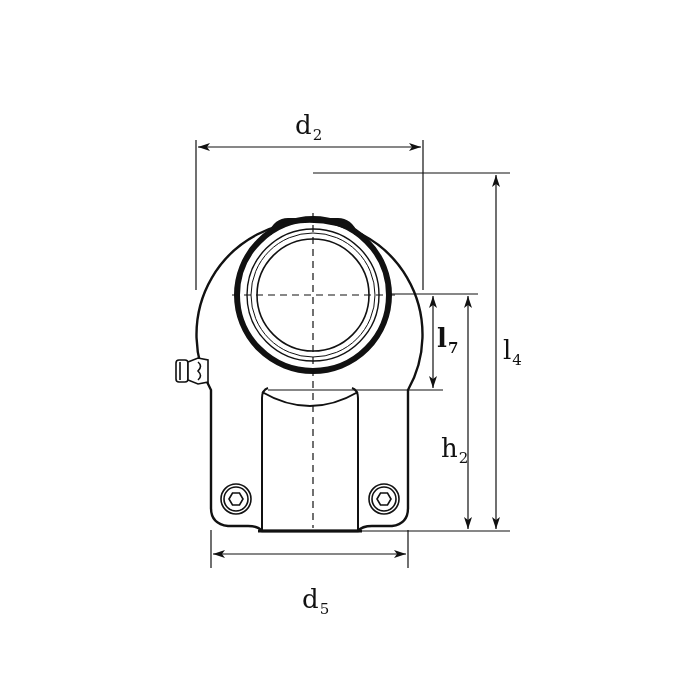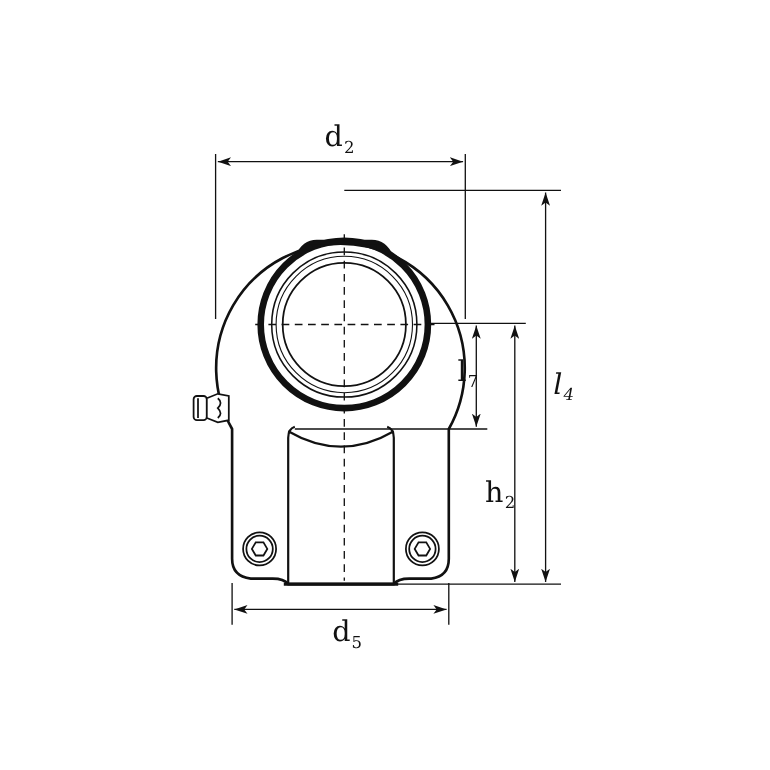--- a/index.html
+++ b/index.html
@@ -87,24 +87,24 @@
     <line x1="213" y1="554" x2="406" y2="554" marker-start="url(#arrow)" marker-end="url(#arrow)"></line>
     <line x1="496" y1="175" x2="496" y2="529" marker-start="url(#arrow)" marker-end="url(#arrow)"></line>
     <line x1="468" y1="296" x2="468" y2="529" marker-start="url(#arrow)" marker-end="url(#arrow)"></line>
     <line x1="433" y1="296" x2="433" y2="388" marker-start="url(#arrow)" marker-end="url(#arrow)"></line>
   </g>
 </svg>
 
 <div class="lbl" style="left:295px; top:112px;">
   <span>d</span><sub>2</sub>
 </div>
-<div class="lbl" style="left:302px; top:562px;">
+<div class="lbl" style="left:302px; top:586px;">
   <span>d</span><sub>5</sub>
 </div>
-<div class="lbl" style="left:503px; top:337px;font-style:italic;">
+<div class="lbl" style="left:503px; top:337px;">
   <span>l</span><sub>4</sub>
 </div>
 <div class="lbl" style="left:441px; top:400px;margin-top:35px;">
   <span>h</span><sub>2</sub>
 </div>
-<div class="lbl" style="left:416px; top:325px;">
+<div class="lbl" style="left:437px; top:325px;font-weight:bold;">
   <span>l</span><sub>7</sub>
 </div>
 
 </body></html>

